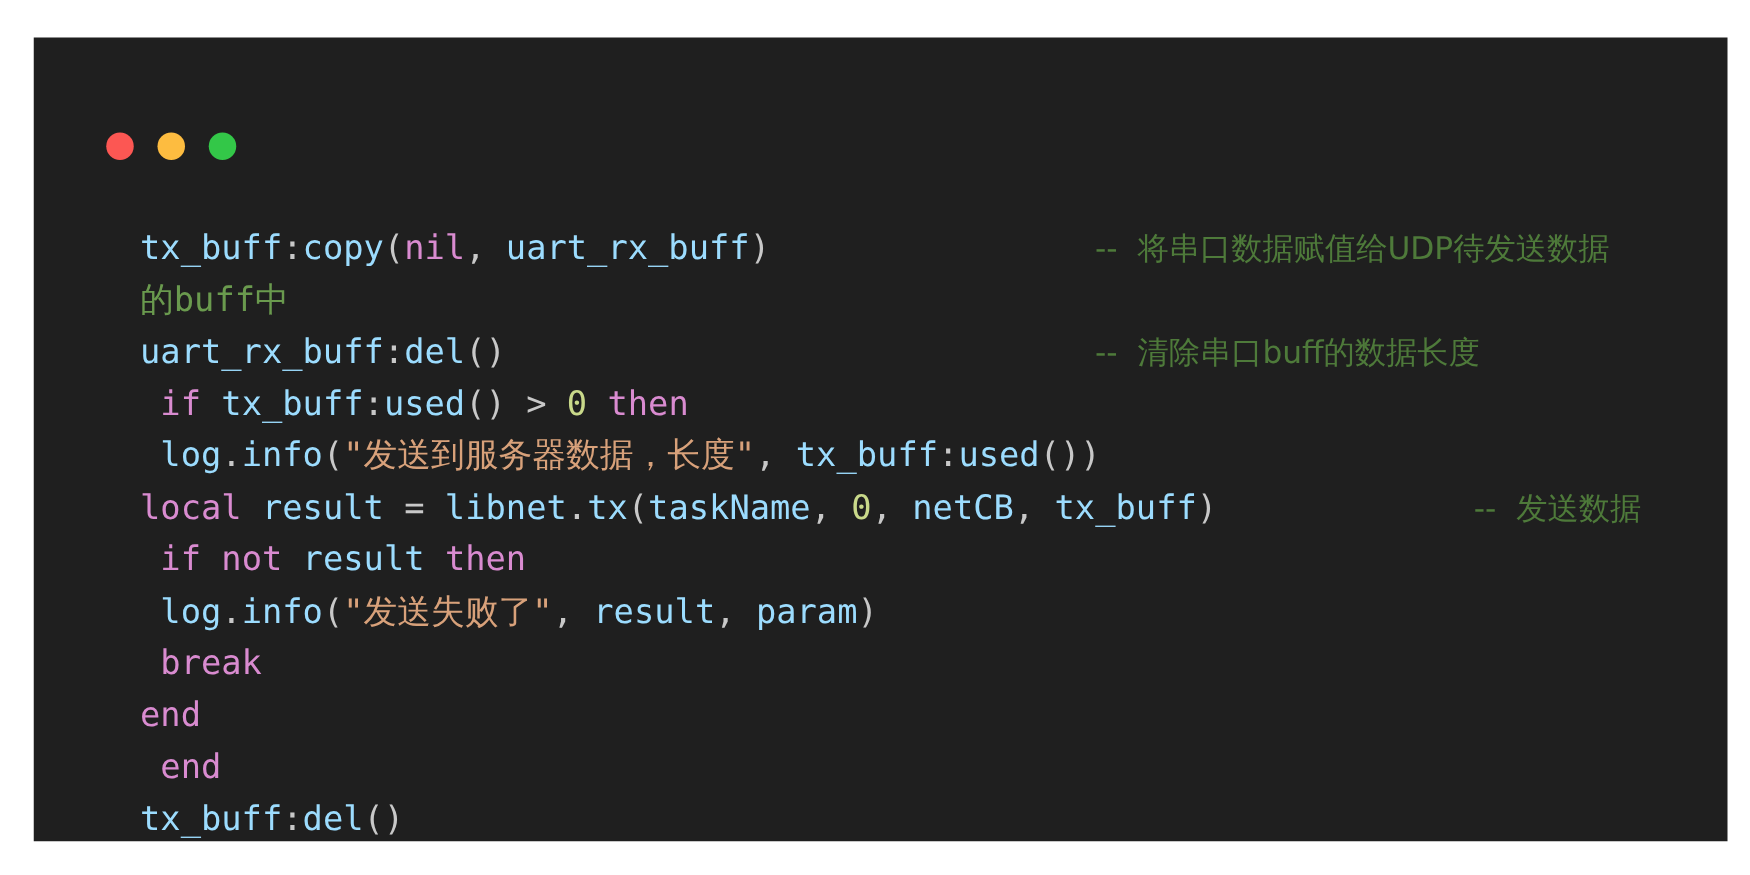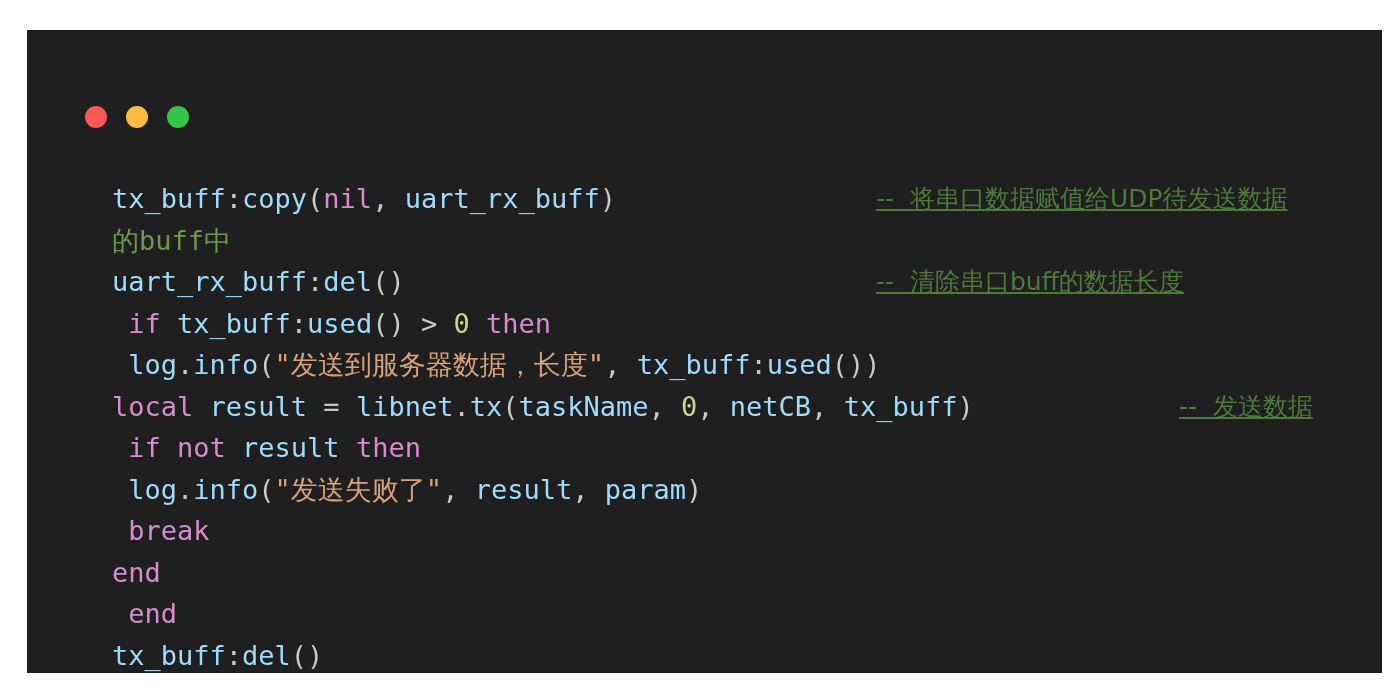--- a/index.html
+++ b/index.html
@@ -66,21 +66,20 @@
   .code-seg { white-space: pre; }
 
   
   .comment-col {
     position: absolute;
     left: 825px;
     top: 0;
     white-space: pre;
     font-family: "DejaVu Sans", "DejaVu Sans Mono", sans-serif;
     font-size: 25px;
-    text-decoration: underline;
   }
 
   
   .t-var      { color: #9cdcfe; }
   .t-plain    { color: #d4d4d4; }
   .t-func     { color: #9cdcfe; }
   .t-key      { color: #d98bd0; }
   .t-num      { color: #c9d98a; }
   .t-str      { color: #d8a17a; }
   .t-punc     { color: #c8c8c8; }

